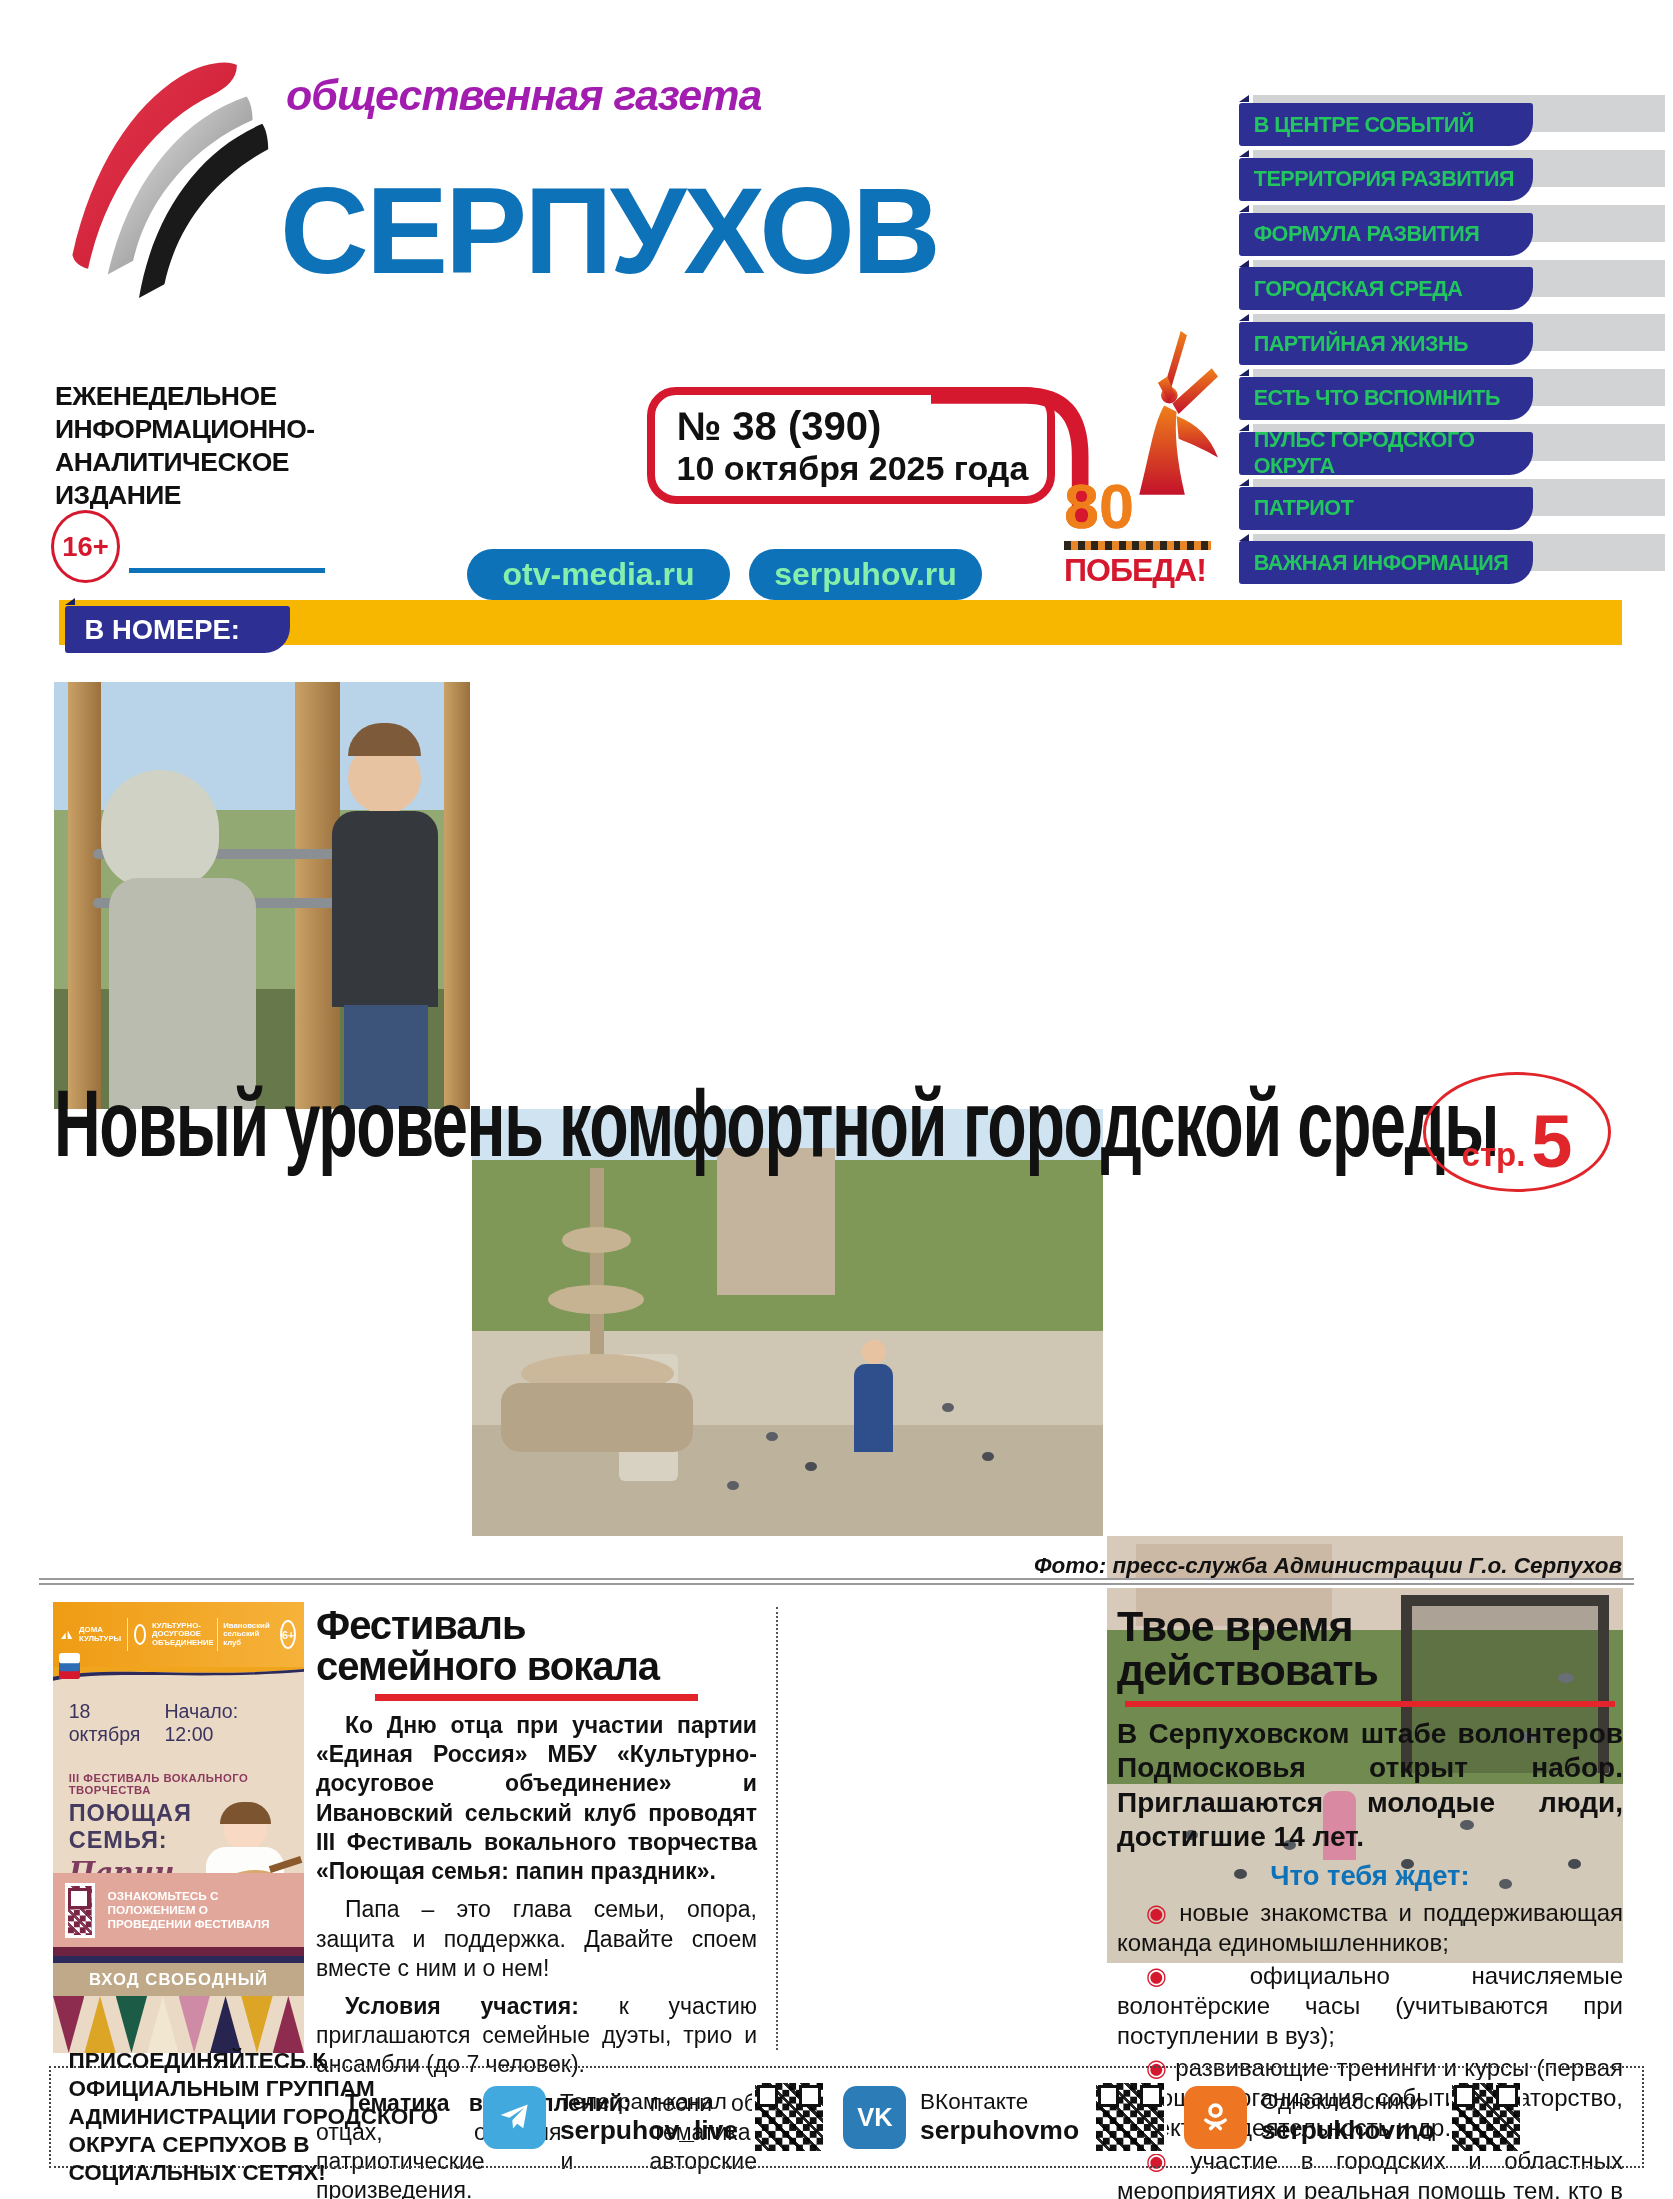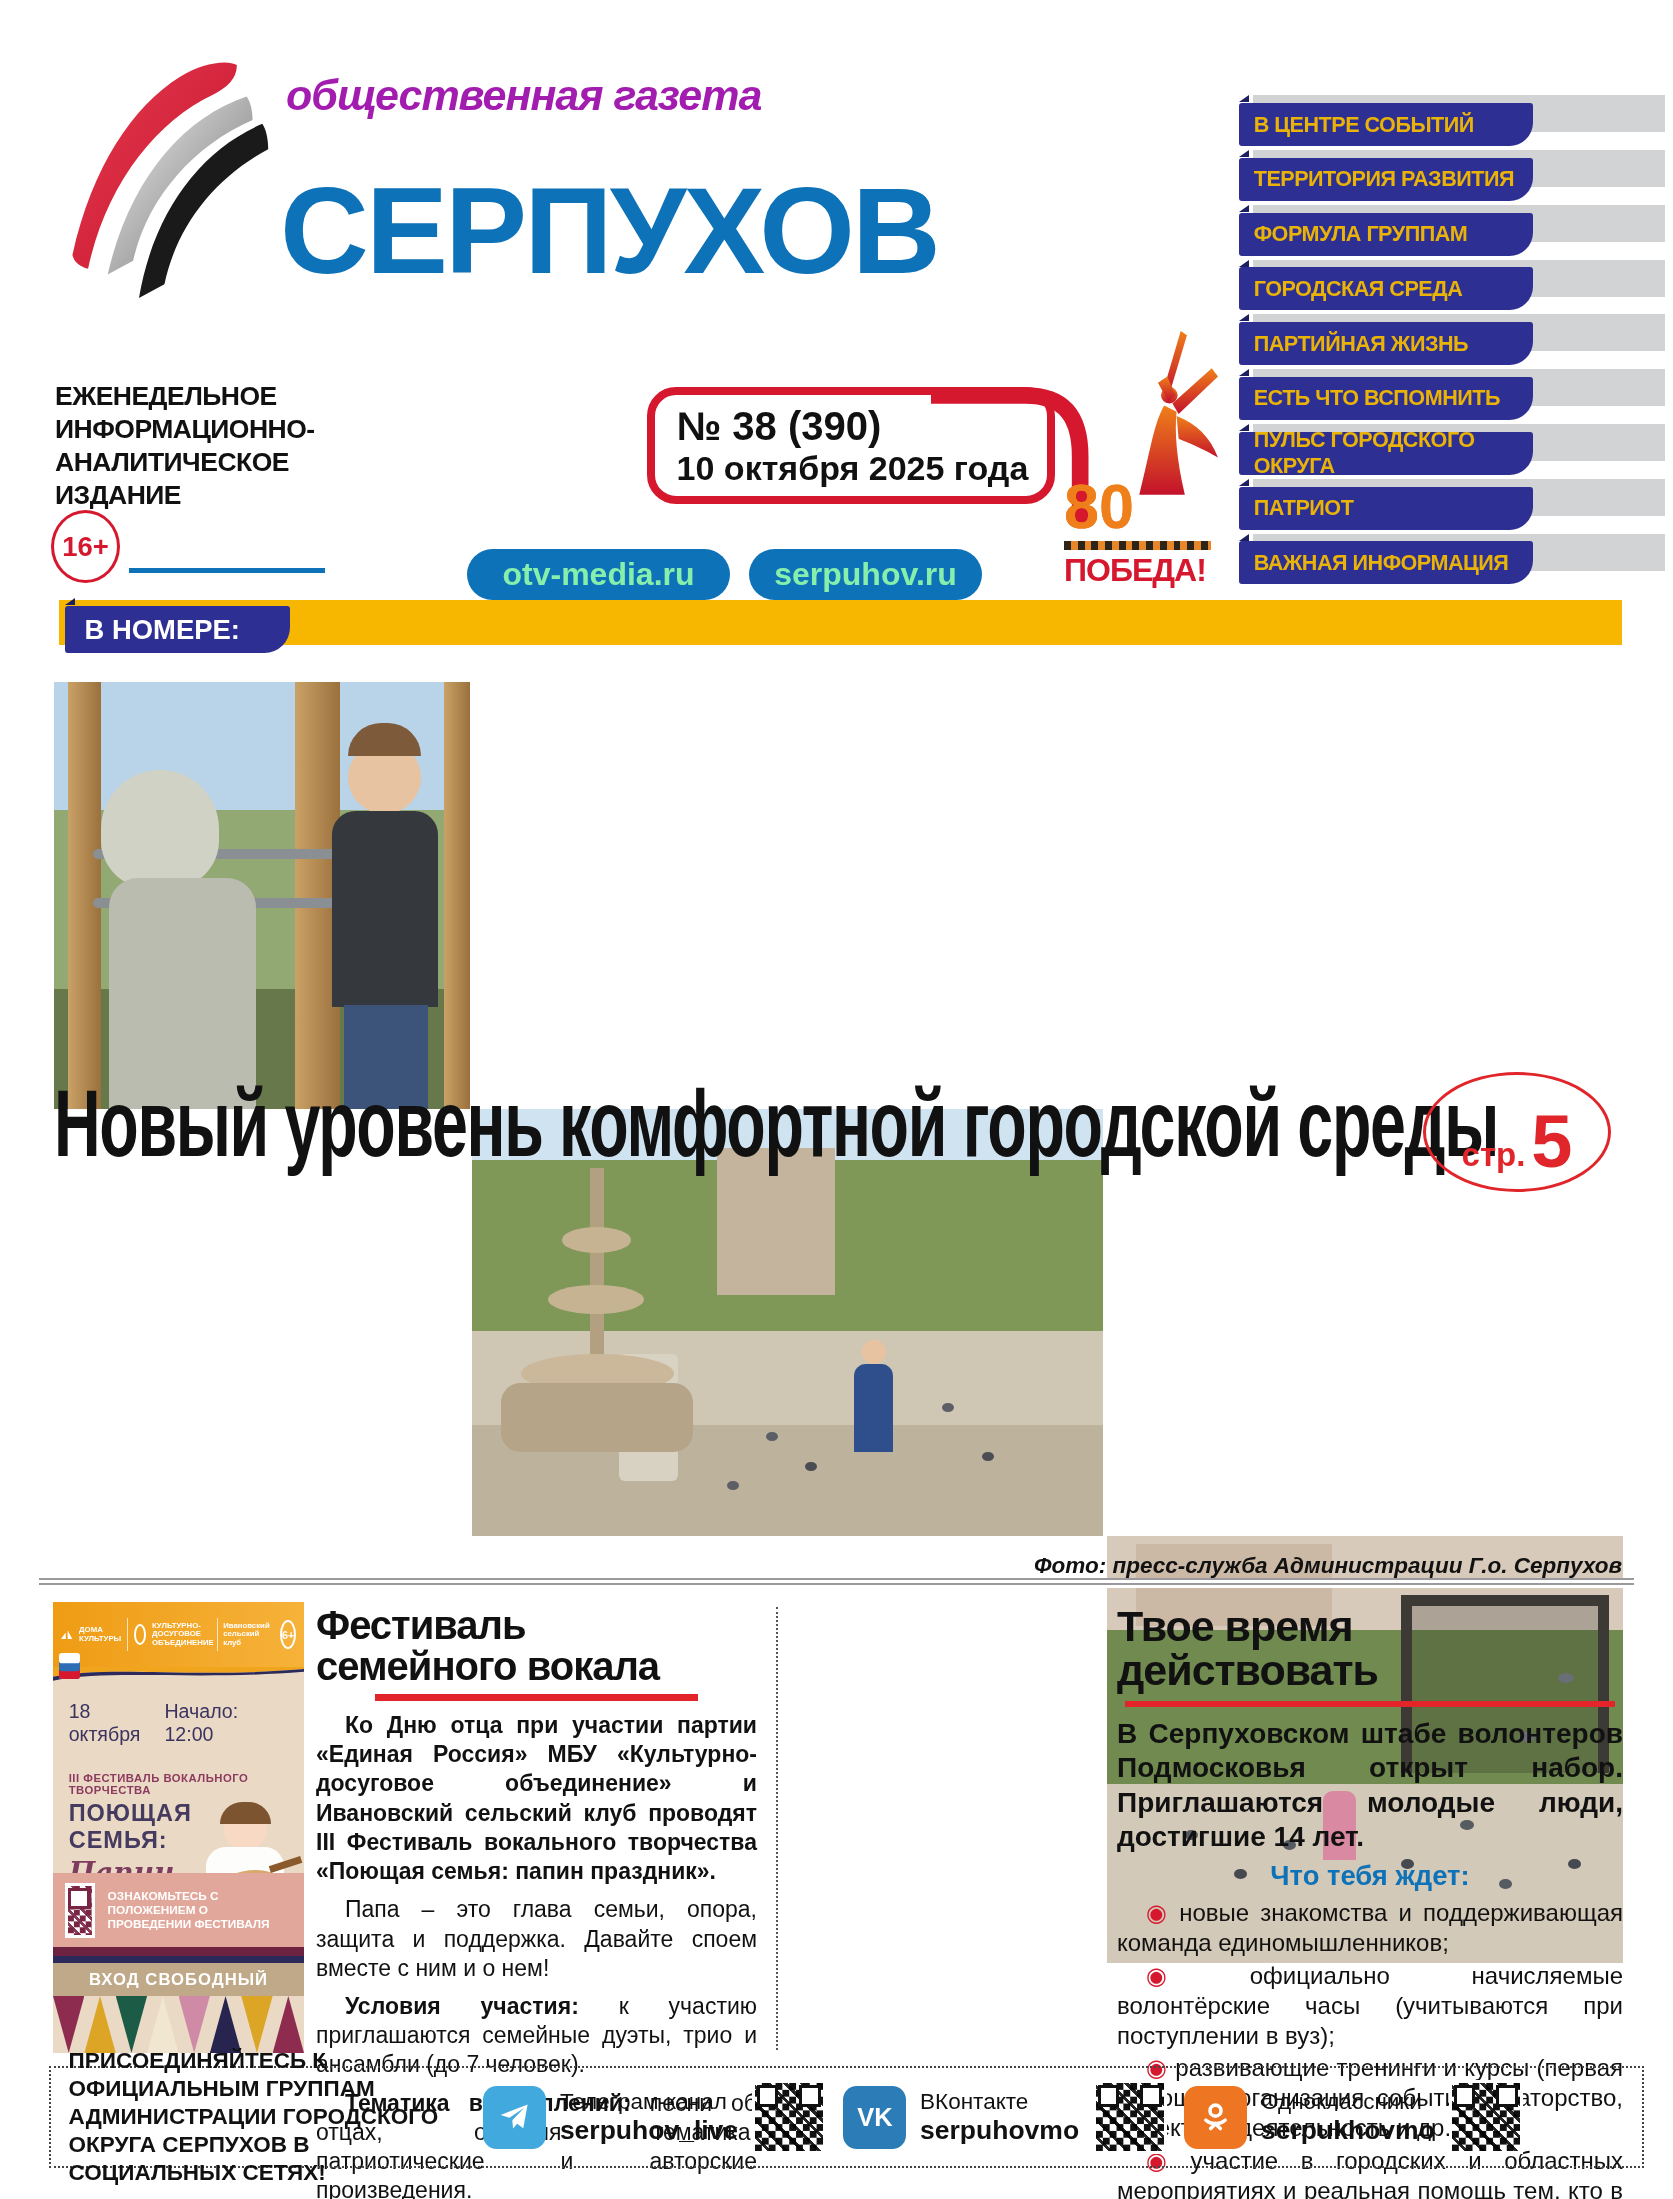--- a/index.html
+++ b/index.html
@@ -22,21 +22,21 @@
              display:flex;align-items:center;justify-content:center;
              font-weight:900;font-size:32px;}
   .v80{font-size:63px;font-weight:900;color:#ef7f1a;line-height:.9;
        background:linear-gradient(180deg,#f6a21c,#e8542a);-webkit-background-clip:text;background-clip:text;}
   .ribbon{height:8.8px;background:repeating-linear-gradient(90deg,#2b2417 0 6.9px,#e8862a 6.9px 13.7px);}
   .victory-label{font-size:32px;font-weight:900;color:#d6182e;letter-spacing:-1px;}
   
   .rubric-row{position:relative;height:43px;margin-bottom:11.8px;}
   .rubric-gray{position:absolute;left:13.7px;right:0;top:-7.8px;height:37px;background:#d2d3d5;}
   .rubric-pill{position:absolute;left:0;top:0;width:294px;height:43px;background:#2d3092;
-               border-radius:2.9px 2.9px 23.5px 2.9px;color:#eab308;font-weight:900;font-size:21.6px;
+               border-radius:2.9px 2.9px 23.5px 2.9px;color:#22c55e;font-weight:900;font-size:21.6px;
                display:flex;align-items:center;padding-left:14.7px;box-sizing:border-box;
                letter-spacing:-0.5px;}
   .rubric-pill::before{content:"";position:absolute;left:0;top:-7.8px;width:0;height:0;
                border-bottom:7.8px solid #1d2060;border-left:10.8px solid transparent;}
   
   .yellow-band{background:#f7b600;}
   .innumber-pill{background:#2d3092;color:#fff;font-weight:900;font-size:27.4px;
                border-radius:2.9px 2.9px 25.5px 2.9px;display:flex;align-items:center;padding-left:19.6px;
                box-sizing:border-box;position:relative;}
   .innumber-pill::before{content:"";position:absolute;left:0;top:-7.8px;width:0;height:0;
@@ -183,21 +183,21 @@
     <div class="rubric-row">
         <div class="rubric-gray"></div>
         <div class="rubric-pill">В ЦЕНТРЕ СОБЫТИЙ</div>
       </div>
     <div class="rubric-row">
         <div class="rubric-gray"></div>
         <div class="rubric-pill">ТЕРРИТОРИЯ РАЗВИТИЯ</div>
       </div>
     <div class="rubric-row">
         <div class="rubric-gray"></div>
-        <div class="rubric-pill">ФОРМУЛА ГРУППАМ</div>
+        <div class="rubric-pill">ФОРМУЛА РАЗВИТИЯ</div>
       </div>
     <div class="rubric-row">
         <div class="rubric-gray"></div>
         <div class="rubric-pill">ГОРОДСКАЯ СРЕДА</div>
       </div>
     <div class="rubric-row">
         <div class="rubric-gray"></div>
         <div class="rubric-pill">ПАРТИЙНАЯ ЖИЗНЬ</div>
       </div>
     <div class="rubric-row">

